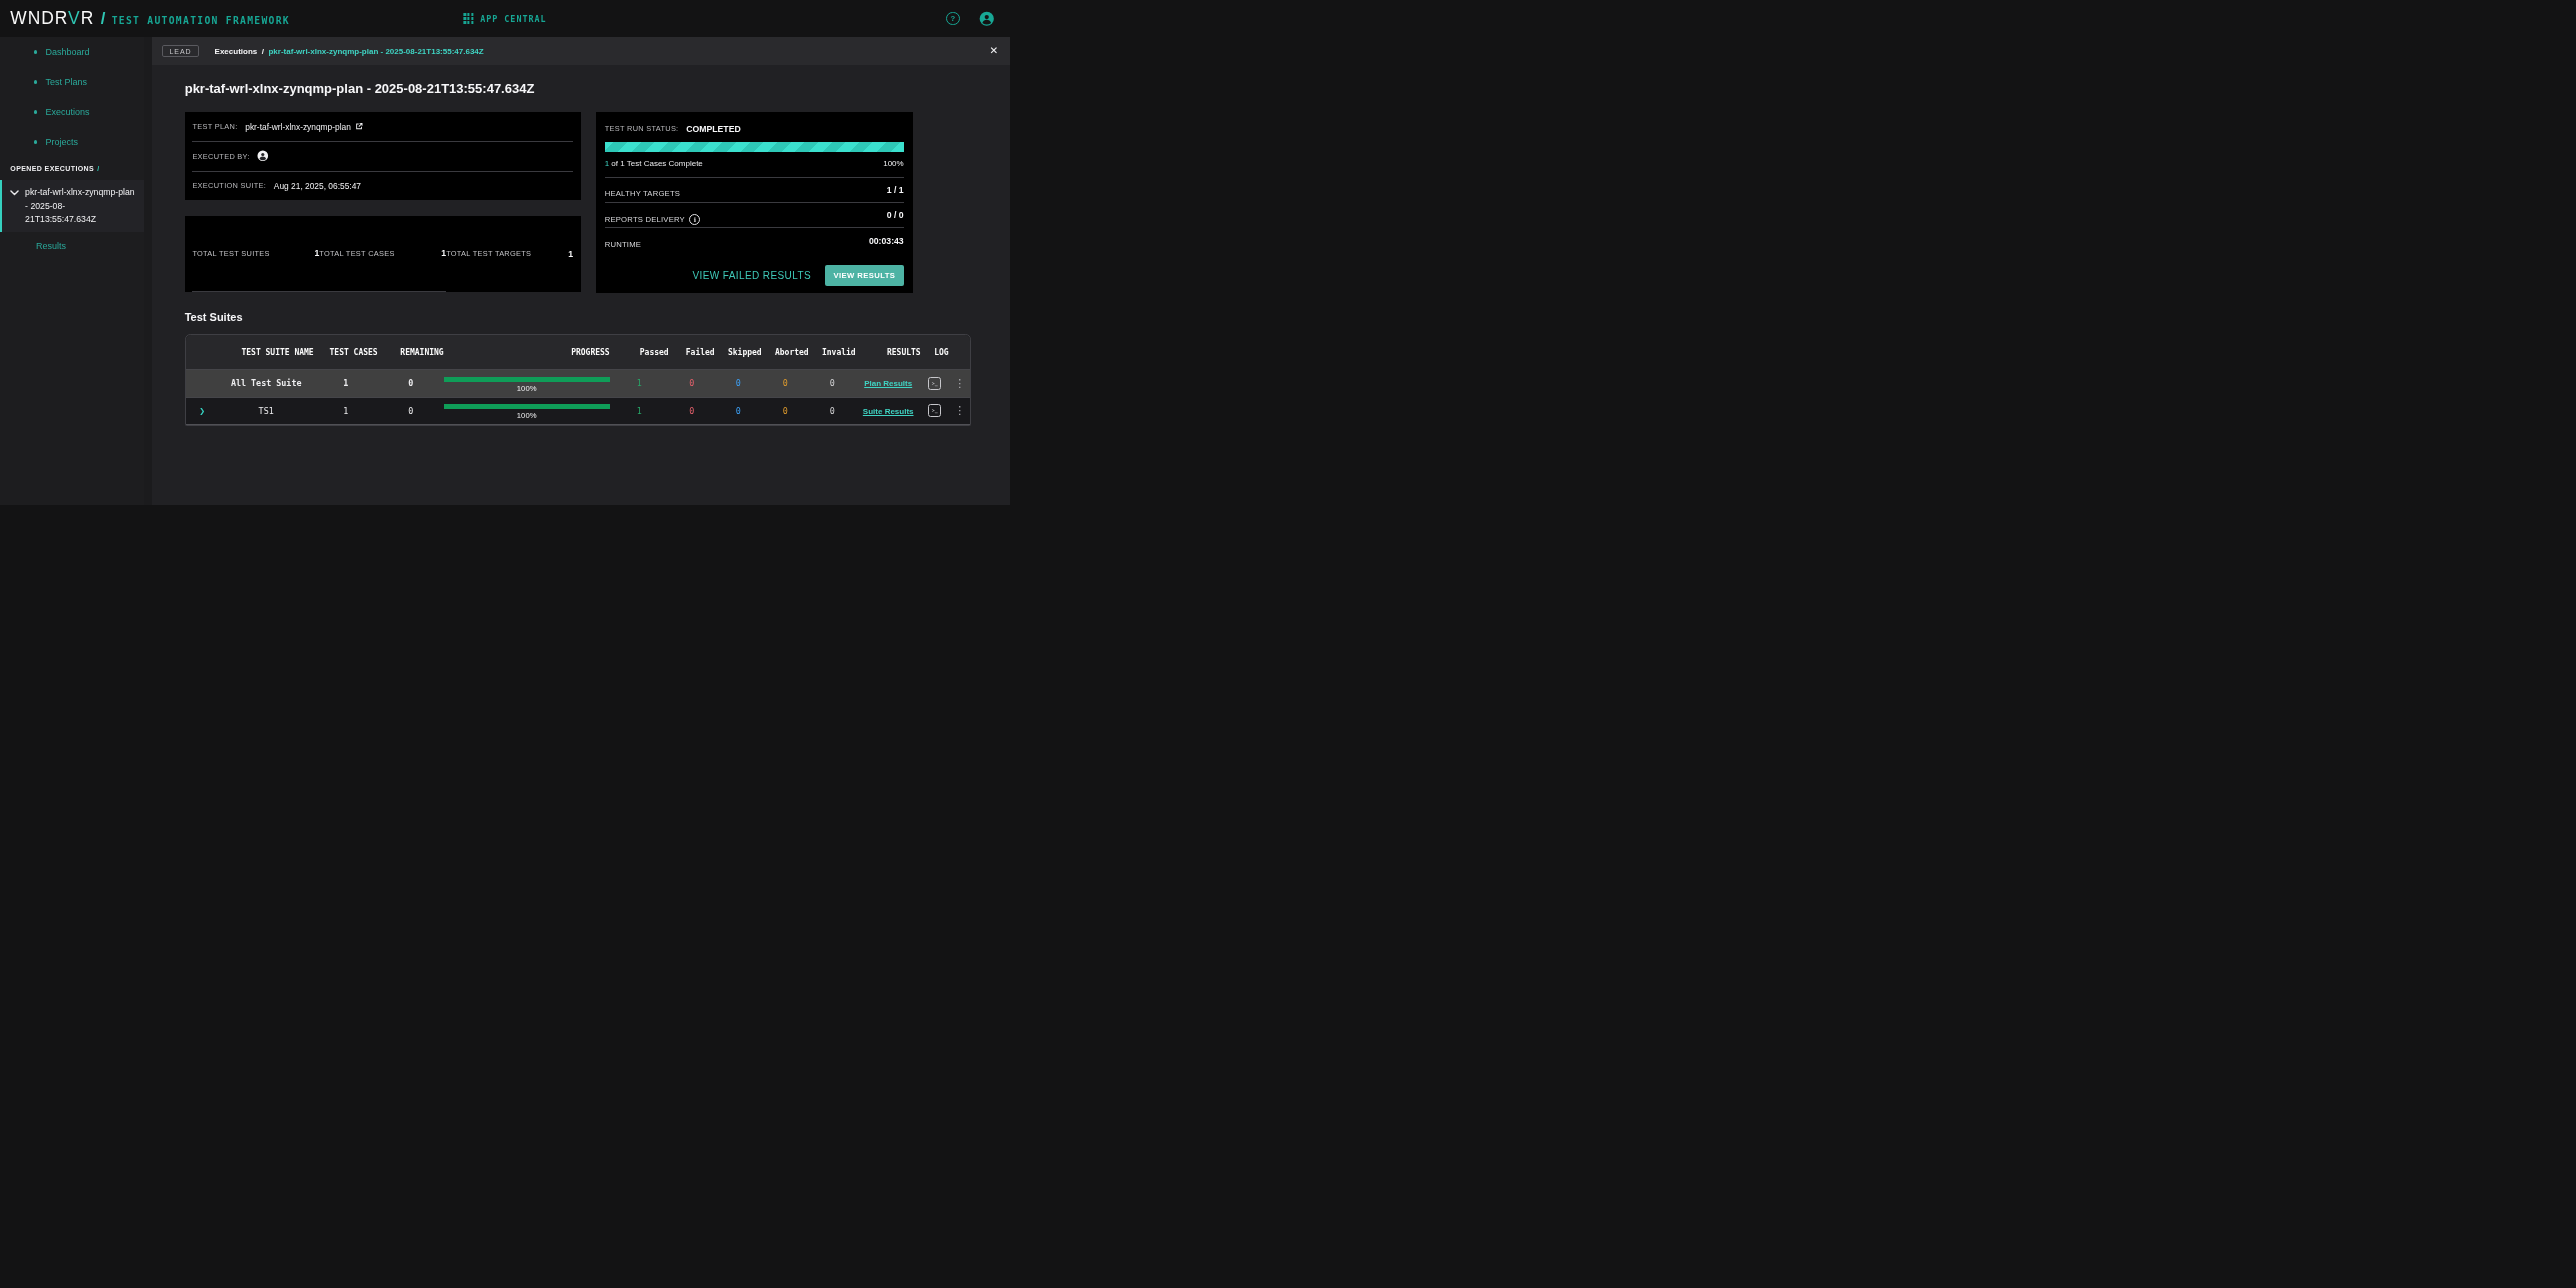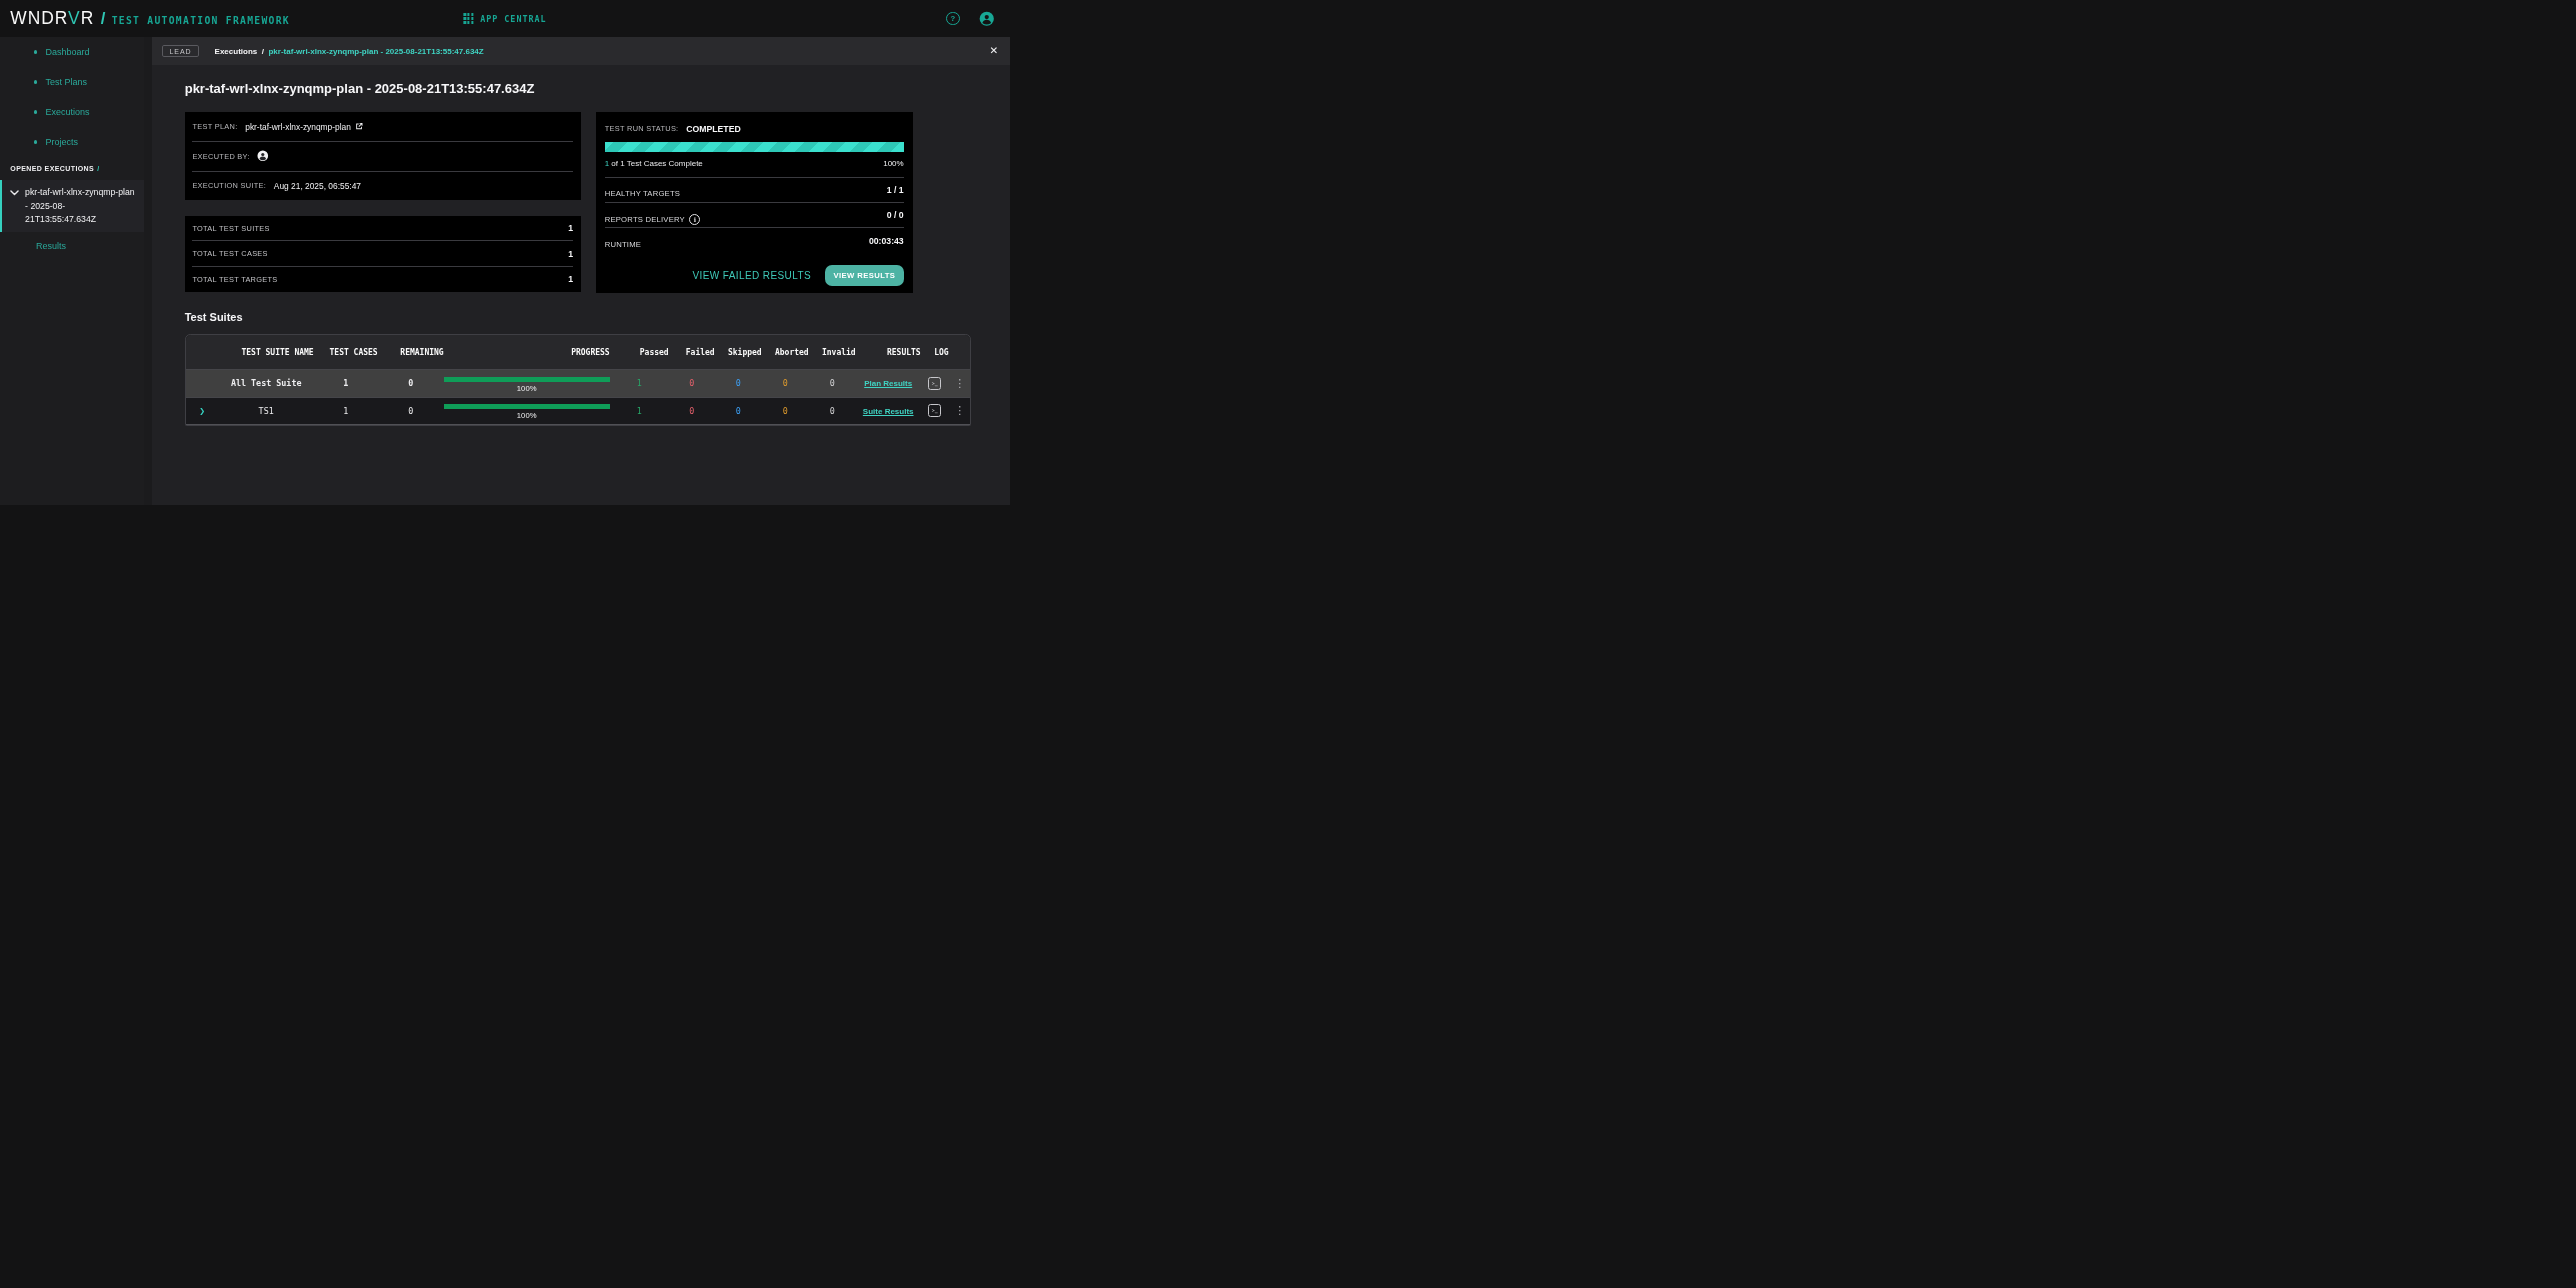--- a/index.html
+++ b/index.html
@@ -51,42 +51,42 @@
 
   .cards{display:flex;gap:15px;margin:16.7px 0 0 33px;align-items:flex-start;}
   .col-left{width:396px;display:flex;flex-direction:column;gap:15.5px;}
   .card{background:#000000;}
   .detail-card{height:88px;padding:0 7.7px;box-sizing:border-box;display:flex;flex-direction:column;}
   .drow{flex:1;display:flex;align-items:center;gap:7.7px;border-bottom:0.6px solid #3a3a3f;}
   .drow:last-child{border-bottom:none;}
   .dlabel{color:#b9b9bc;font-size:7.4px;letter-spacing:0.3px;}
   .dvalue{color:#f2f2f4;font-size:8.4px;display:flex;align-items:center;gap:4.5px;}
   .extlink-icon{cursor:pointer;display:inline-flex;}
-  .totals-card{height:76px;padding:0 7.7px;box-sizing:border-box;display:flex;flex-direction:column;justify-content:flex-end;}
+  .totals-card{height:76px;padding:0 7.7px;box-sizing:border-box;display:flex;flex-direction:row;justify-content:flex-end;}
   .trow{flex:1;display:flex;align-items:center;justify-content:space-between;border-bottom:0.6px solid #3a3a3f;}
   .trow:last-child{border-bottom:none;}
   .tlabel{color:#c3c3c6;font-size:7.4px;letter-spacing:0.3px;}
   .tvalue{color:#f7f7f9;font-size:8.7px;font-weight:700;}
 
   .status-card{width:317px;height:181px;padding:10.3px 9px 7.7px;box-sizing:border-box;display:flex;flex-direction:column;}
   .status-line{display:flex;align-items:center;gap:7.7px;margin-top:1.3px;}
   .progressbar{margin-top:8.4px;height:10.3px;width:100%;
      background:repeating-linear-gradient(-45deg,#3be0ce 0 9.7px,#2ec8b7 9.7px 19.3px);}
   .progress-meta{display:flex;margin-top:6.4px;font-size:8px;color:#e9e9eb;}
   .progress-meta .hl{color:#3fd4c3;}
   .progress-meta .pct{margin-left:auto;color:#f2f2f4;}
   .sdivider{height:0.6px;background:#3a3a3f;margin-top:9px;}
   .srow{height:24.5px;display:flex;align-items:center;justify-content:space-between;border-bottom:0.6px solid #3a3a3f;}
   .srow .lab{color:#d9d9dc;font-size:7.7px;letter-spacing:0.2px;display:flex;align-items:center;gap:4.5px;margin-top:8px;}
   .srow .val{color:#f7f7f9;font-size:8.7px;font-weight:700;}
   .info-icon{width:9px;height:9px;border:1px solid #e4e4e6;border-radius:50%;display:inline-flex;align-items:center;justify-content:center;
              color:#e4e4e6;font-size:6.1px;font-weight:700;font-family:"DejaVu Serif",serif;cursor:pointer;}
   .actions{margin-top:auto;display:flex;align-items:center;justify-content:flex-end;gap:14px;}
   .text-btn{color:#3fc9b8;font-size:10px;font-weight:400;letter-spacing:0.4px;cursor:pointer;}
-  .fill-btn{background:#4db3a4;color:#ffffff;font-size:7.7px;font-weight:700;letter-spacing:0.4px;border:none;border-radius:7px;
+  .fill-btn{background:#4db3a4;color:#ffffff;font-size:7.7px;font-weight:700;letter-spacing:0.4px;border:none;border-radius:2px;
             padding:5.8px 8.4px;cursor:pointer;font-family:"Liberation Sans",sans-serif;}
 
   
   .suites-title{margin:17.4px 0 0 33px;font-size:11px;font-weight:700;color:#f7f7f9;}
   .table{margin:11.6px 0 0 33px;width:786px;border:0.6px solid #3f3f44;border-radius:5.2px 5.2px 1.3px 1.3px;box-sizing:border-box;
          font-family:"DejaVu Sans Mono",monospace;}
   .tr{display:grid;grid-template-columns:33px 95px 64px 66px 166px 59px 46px 47px 47px 47px 65px 28px 22px;align-items:center;}
   .thead{height:34px;background:#28282b;border-radius:5.2px 5.2px 0 0;color:#fafafa;font-size:8px;font-weight:700;}
   .th{text-align:right;}
   .row{height:26.4px;border-top:0.6px solid #454549;font-size:8.4px;color:#ededef;}

